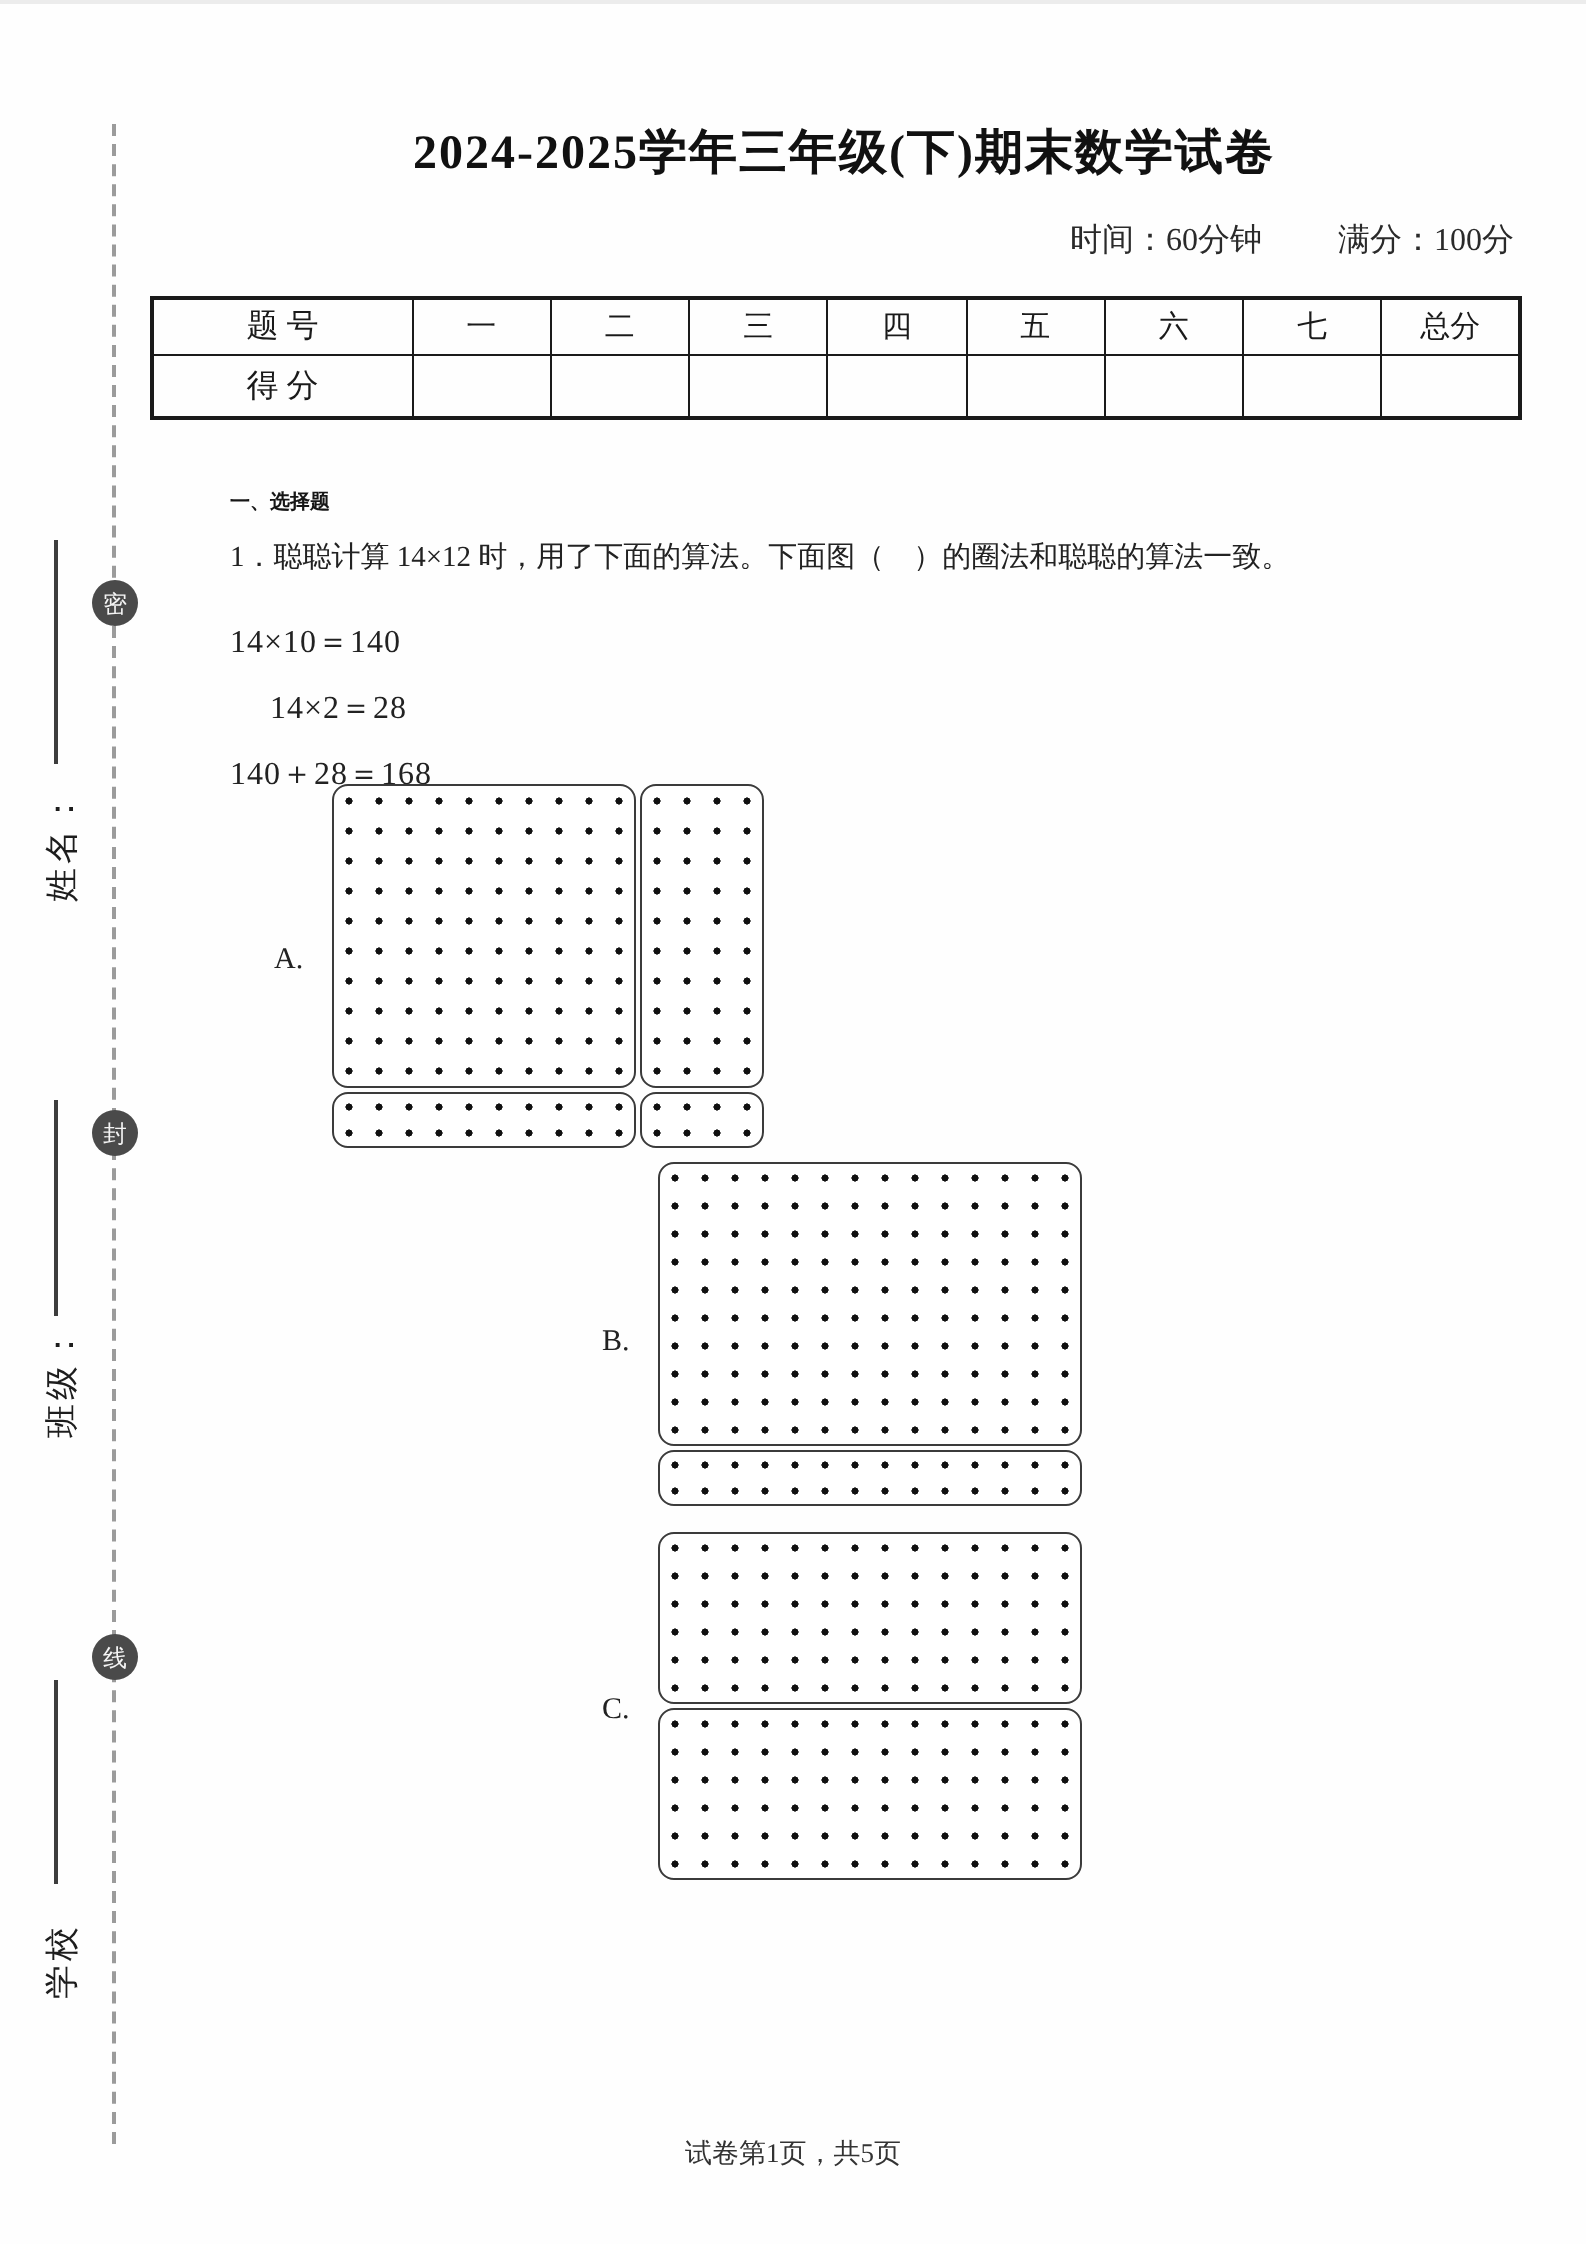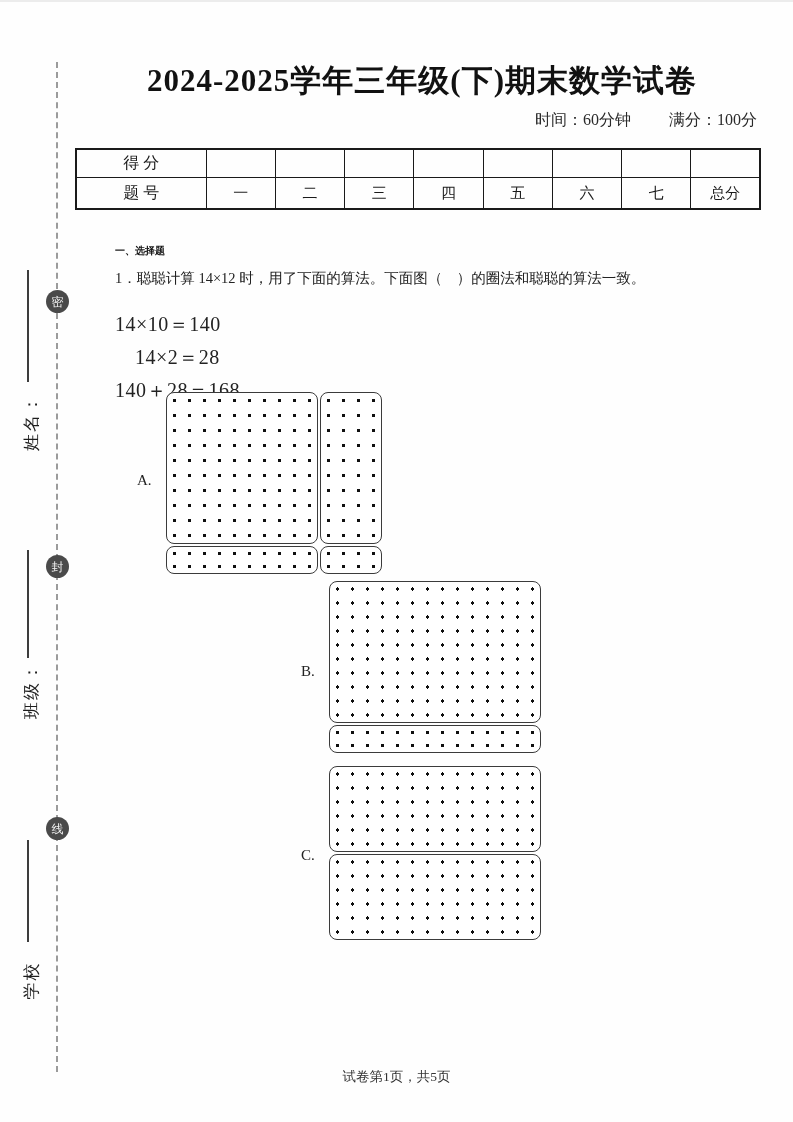--- a/index.html
+++ b/index.html
@@ -8,21 +8,21 @@
     width:793px;height:1122px;
     background:#fefefe;
     font-family:"Liberation Serif","DejaVu Serif",serif;
     color:#1c1c1c;
     overflow:hidden;
     border-top:2px solid #ececec;
   }
   
   .title{
     position:absolute;left:72px;top:58px;width:700px;
-    text-align:center;font-size:31px;font-weight:700;
+    text-align:center;font-size:24px;font-weight:700;
     letter-spacing:1px;color:#111;
   }
   .meta{
     position:absolute;top:108px;right:36px;
     font-size:16px;color:#2a2a2a;
   }
   .meta span{margin-left:34px;}
   .meta span:first-child{margin-left:12px;}
   
   .score-table{
@@ -45,21 +45,21 @@
     font-weight:700;font-size:10px;color:#161616;
   }
   .q-text{
     position:absolute;left:115px;width:620px;
     font-size:14.5px;color:#222;
   }
   .q1{top:267px;}
   .q2{top:952px;}
   .equation{
     position:absolute;left:115px;
-    font-size:20px;color:#222;letter-spacing:.5px;
+    font-size:16px;color:#222;letter-spacing:.5px;
   }
   .eq0{top:309px;} .eq1{top:342px;margin-left:20px;} .eq2{top:375px;}
   
   .dg-label{
     position:absolute;font-size:15px;color:#222;
   }
   .dg-label.a{left:137px;top:470px;}
   .dg-label.b{left:301px;top:661px;}
   .dg-label.c{left:301px;top:845px;}
   .diagram{position:absolute;}
@@ -135,41 +135,41 @@
     <span>满分：100分</span>
   </div>
 
   <table class="score-table">
     <colgroup>
       <col style="width:130px">
       <col span="8" style="width:69.25px">
     </colgroup>
     <tbody>
         <tr>
-      <td class="rowlab">得 分</td>
-      <td></td>
-      <td></td>
-      <td></td>
-      <td></td>
-      <td></td>
-      <td></td>
-      <td></td>
-      <td></td>
-    </tr>
-    <tr>
       <td class="rowlab">题 号</td>
       <td>一</td>
       <td>二</td>
       <td>三</td>
       <td>四</td>
       <td>五</td>
       <td>六</td>
       <td>七</td>
       <td>总分</td>
     </tr>
+    <tr>
+      <td class="rowlab">得 分</td>
+      <td></td>
+      <td></td>
+      <td></td>
+      <td></td>
+      <td></td>
+      <td></td>
+      <td></td>
+      <td></td>
+    </tr>
   </tbody>
     </table>
 
   <div class="section-heading">一、选择题</div>
   <div class="q-text q1">1．聪聪计算 14×12 时，用了下面的算法。下面图（　）的圈法和聪聪的算法一致。</div>
   <div class="equation eq0">14×10＝140</div>
   <div class="equation eq1">14×2＝28</div>
   <div class="equation eq2">140＋28＝168</div>
 
   <div class="dg-label a">A.</div>

